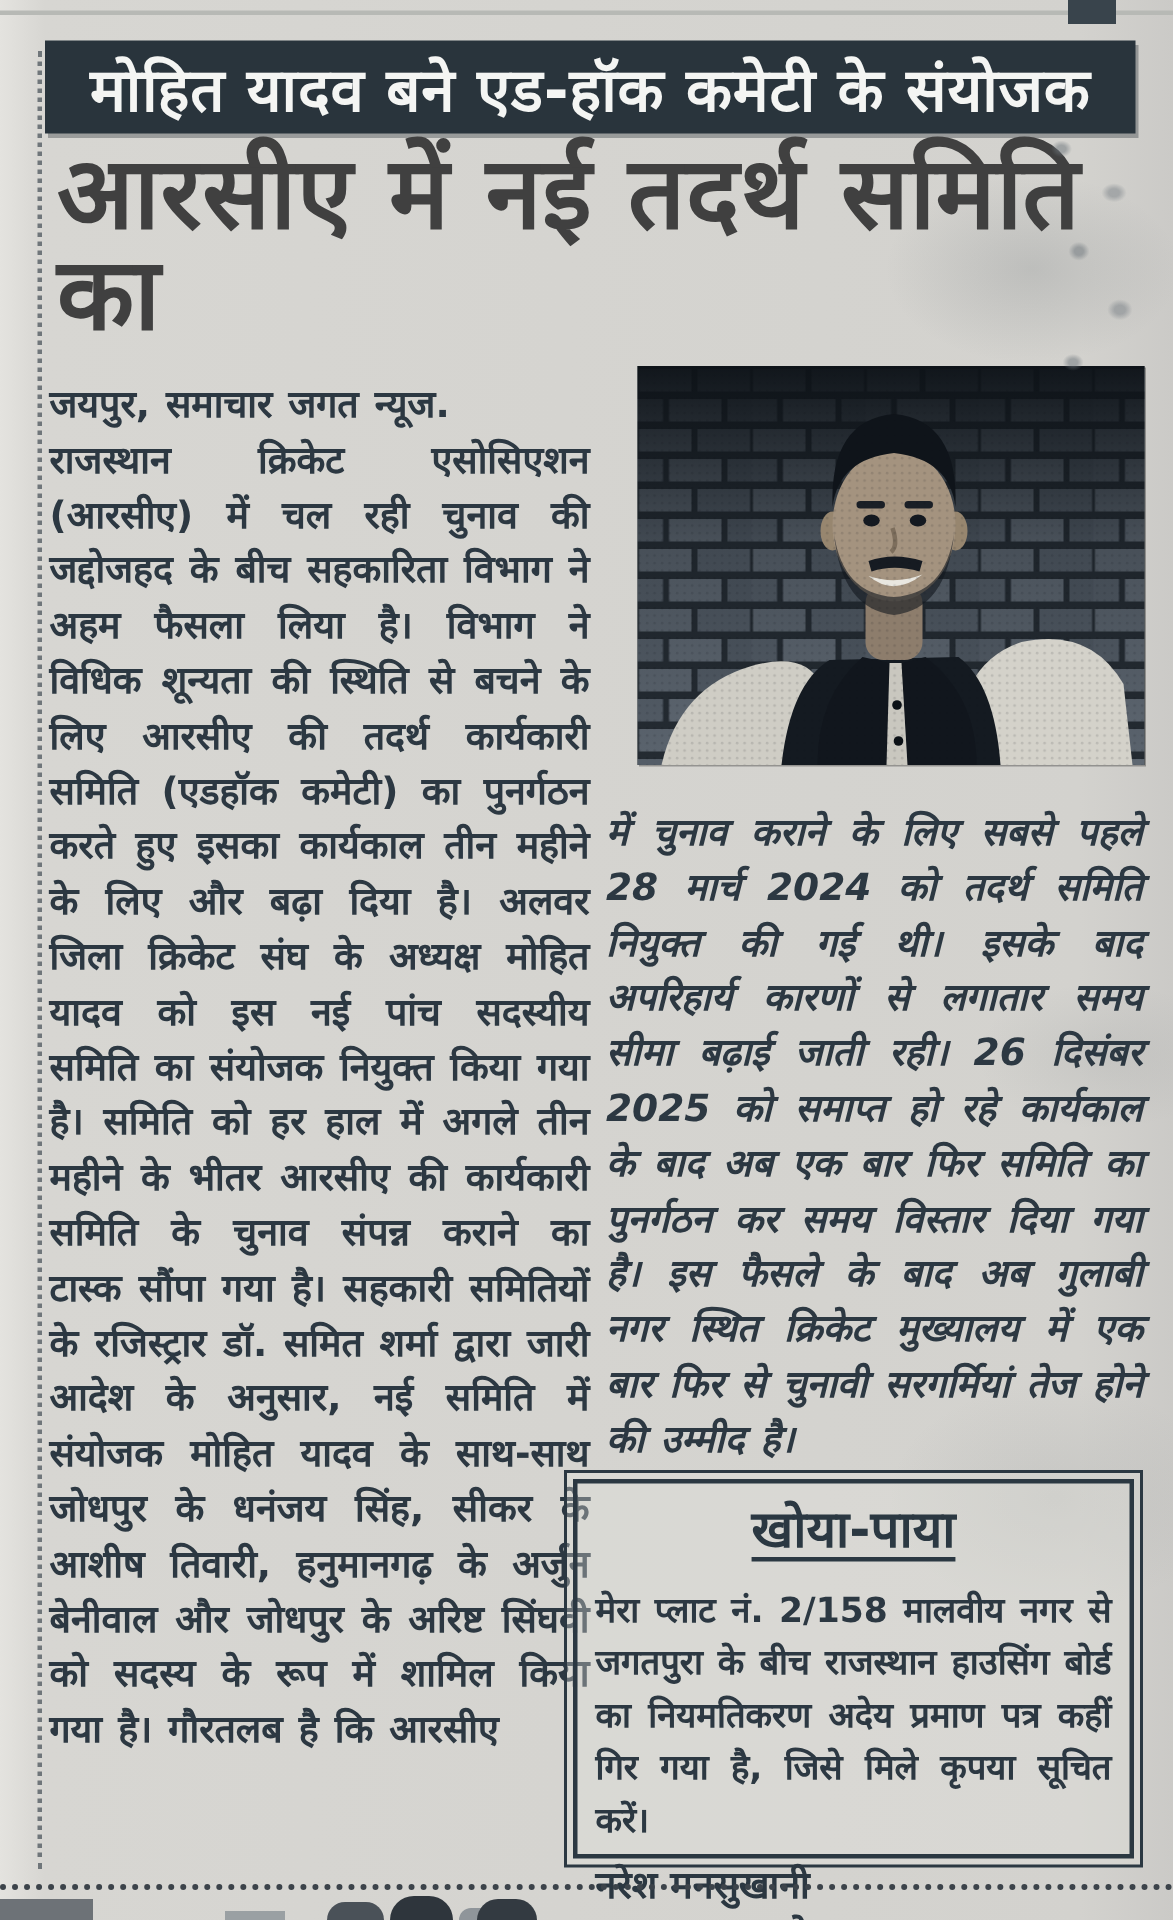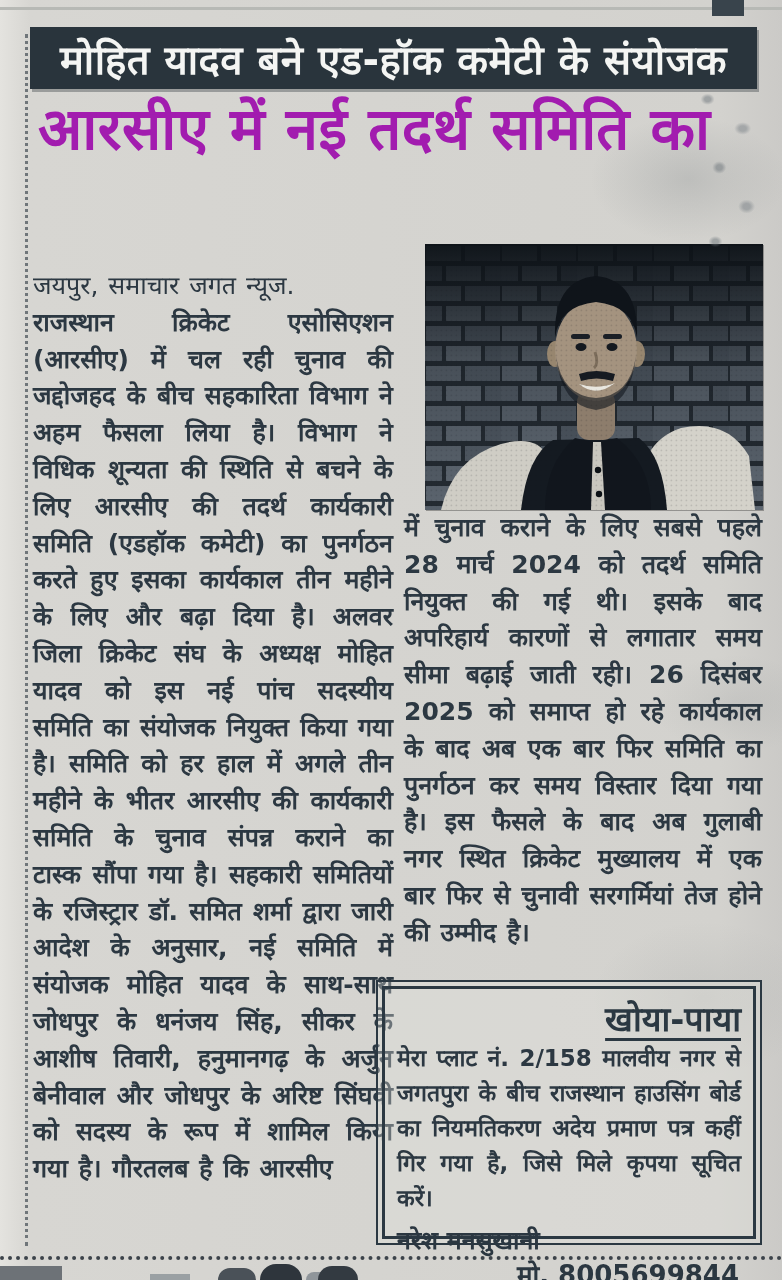--- a/index.html
+++ b/index.html
@@ -21,51 +21,51 @@
 
   .kicker{
     position:absolute;left:30px;top:27px;width:727px;height:62px;
     background:#29343c;display:flex;align-items:center;justify-content:center;
     box-shadow:2px 3px 0 rgba(40,48,55,.35);
   }
   .kicker span{color:#f4f5f3;font-size:40px;font-weight:700;letter-spacing:.5px;white-space:nowrap;}
 
   .headline{
     position:absolute;left:38px;top:96px;width:724px;margin:0;
-    font-size:58px;font-weight:700;color:#a21caf;line-height:67px;letter-spacing:.5px;
+    font-size:67px;font-weight:700;color:#404040;line-height:67px;letter-spacing:.5px;
   }
   .headline span{display:block;}
 
   .bodycol{
     position:absolute;text-align:justify;font-size:25px;line-height:36.8px;
     font-weight:600;color:#2c3842;letter-spacing:0;word-spacing:2px;
   }
   .col-left{left:33px;top:252px;width:360px;height:998px;}
-  .col-right{left:404px;top:510px;width:358px;height:445px;}
-  .dateline{display:block;font-weight:400;margin-top:16px;}
+  .col-right{left:404px;top:537px;width:358px;height:445px;font-style:italic;}
+  .dateline{display:block;font-weight:700;}
 
   .photo{
     position:absolute;left:425px;top:244px;width:338px;height:266px;margin:0;
     background:#1f262d;box-shadow:1px 1px 0 rgba(0,0,0,.3);
   }
   .photo svg{display:block;width:100%;height:100%;}
 
   .ad-box{
     position:absolute;left:376px;top:980px;width:386px;height:265px;
     border:2px solid #2b3842;background:rgba(226,225,220,.35);
     box-sizing:border-box;padding:4px;
   }
   .ad-inner{
     border:3px solid #2b3842;height:100%;box-sizing:border-box;
     padding:6px 12px 4px 12px;display:flex;flex-direction:column;
   }
   .ad-title{
-    text-align:right;font-size:34px;font-weight:700;color:#2b3842;
+    text-align:center;font-size:34px;font-weight:700;color:#2b3842;
     text-decoration:underline;text-decoration-thickness:3px;text-underline-offset:7px;
-    margin-bottom:0;
+    margin-bottom:16px;
   }
   .ad-body{margin:0;font-size:23px;line-height:35px;font-weight:700;text-align:justify;color:#2c3842;word-spacing:1px;}
   .ad-sign{text-align:left;font-size:25px;font-weight:700;margin-top:6px;padding-right:6px;}
   .ad-phone{text-align:right;font-size:26px;font-weight:700;padding-right:2px;}
 
   
   .art{position:absolute;}
   .tr-block{left:712px;top:0;width:32px;height:16px;background:#39444c;}
   .tr-smudge{
     left:692px;top:70px;width:78px;height:195px;opacity:.5;

